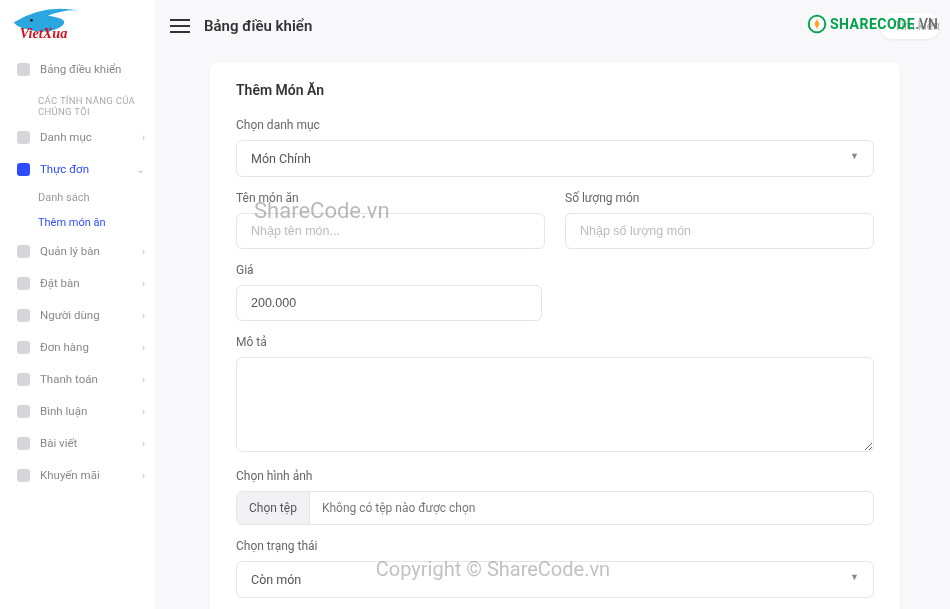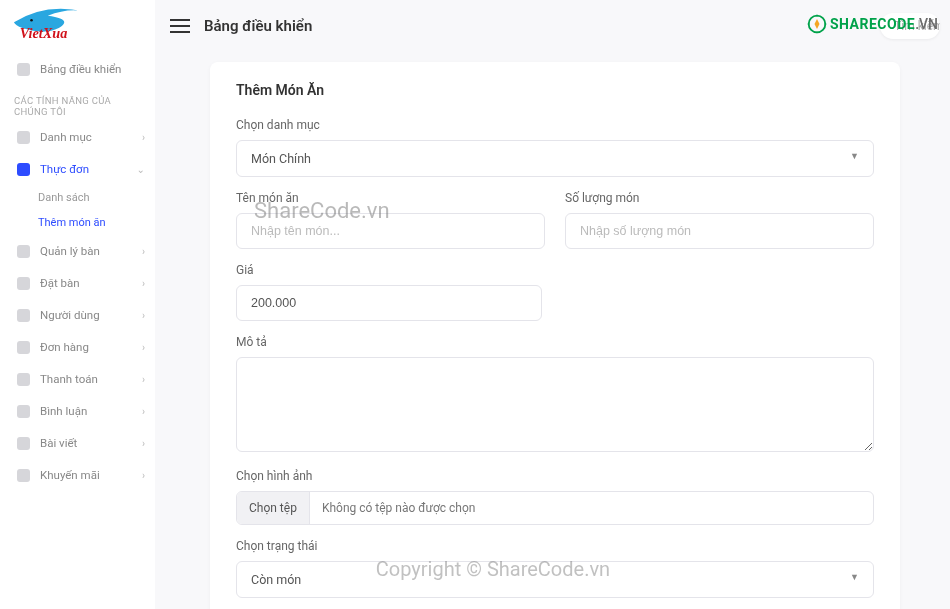--- a/index.html
+++ b/index.html
@@ -6,21 +6,21 @@
 body { font-family: -apple-system, BlinkMacSystemFont, "Segoe UI", Roboto, sans-serif; background: #f8f8fa; color: #555; font-size: 13px; width: 950px; height: 609px; overflow: hidden; position: relative; }
 .sidebar { position: absolute; left: 0; top: 0; width: 155px; height: 100%; background: #fff; padding-top: 0; }
 .logo { padding: 6px 12px 12px; }
 .logo svg { width: 78px; height: auto; display:block; }
 .nav-item { display: flex; align-items: center; padding: 7px 14px; font-size: 11.5px; color: #888; cursor: pointer; position: relative; }
 .nav-item.active { color: #2d4cff; }
 .nav-item .icon { width: 18px; height: 18px; margin-right: 8px; display: inline-flex; align-items: center; justify-content: center; }
 .nav-item .icon-box { width: 13px; height: 13px; background: #d6d6da; border-radius: 3px; }
 .nav-item.active .icon-box { background: #2d4cff; }
 .nav-item .chev { position: absolute; right: 10px; font-size: 10px; color: #bbb; }
-.nav-section { font-size: 9.5px; color: #aaa; padding: 10px 14px 4px; letter-spacing: .3px; }
+.nav-section { font-size: 9.5px; color: #aaa; padding: 10px 14px 4px; letter-spacing: .3px; margin-left: 24px; }
 .nav-sub { padding: 6px 14px 6px 38px; font-size: 11px; color: #999; cursor: pointer; }
 .nav-sub.active { color: #2d4cff; }
 .topbar { position: absolute; left: 160px; top: 0; right: 0; height: 52px; display: flex; align-items: center; padding: 0 10px; }
 .hamburger { width: 20px; height: 14px; display: flex; flex-direction: column; justify-content: space-between; margin-right: 14px; cursor: pointer; }
 .hamburger span { height: 2px; background: #333; }
 .page-title { font-size: 15px; font-weight: 600; color: #333; }
 .search-pill { margin-left: auto; background: #fff; border-radius: 18px; padding: 6px 14px; font-size: 12px; color: #aaa; width: 60px; overflow:hidden; white-space:nowrap; box-shadow: 0 1px 3px rgba(0,0,0,.06);}
 .watermark-logo { position: absolute; top: 14px; right: 12px; display:flex; align-items:center; gap:3px; font-weight:700; font-size:14px; pointer-events:none; z-index:20; }
 .watermark-logo .sc { color:#00a24a; letter-spacing:.5px;} .watermark-logo .vn{ color:#6b6b6b; font-weight:500;margin-top:24px; }
 .watermark-logo svg{ width:20px; height:20px;}

